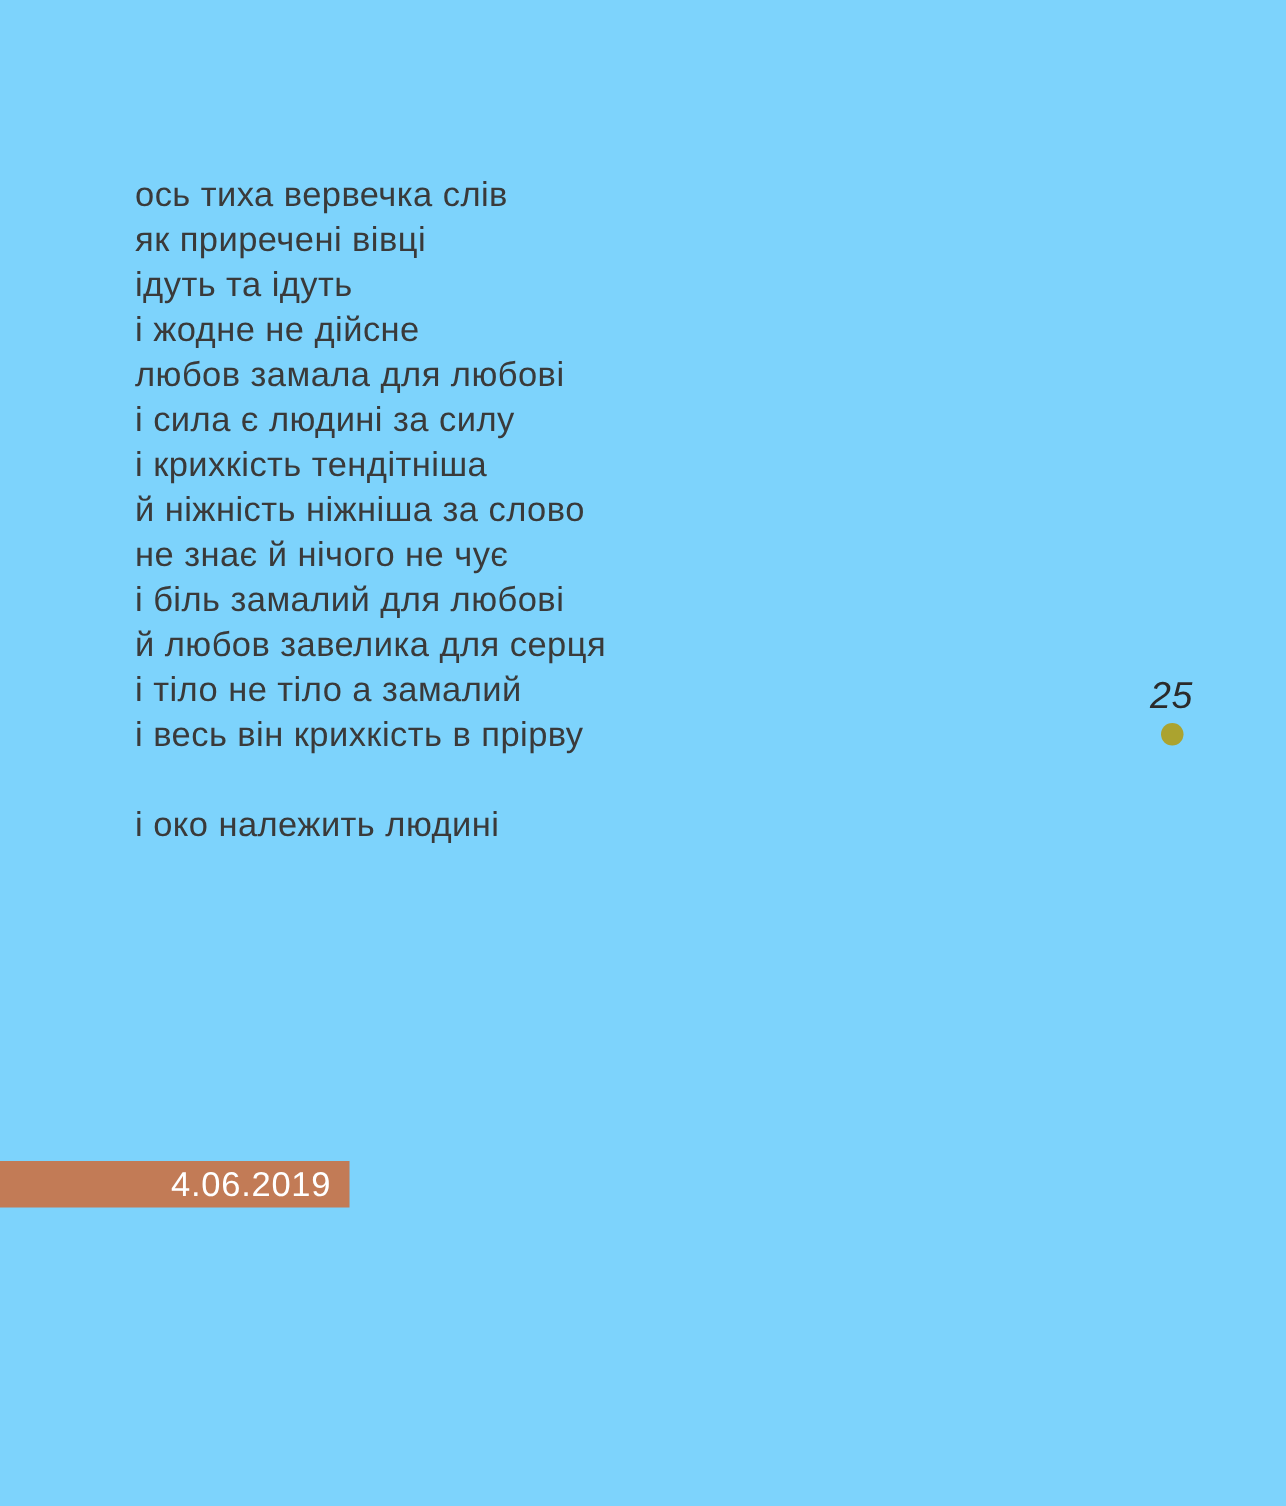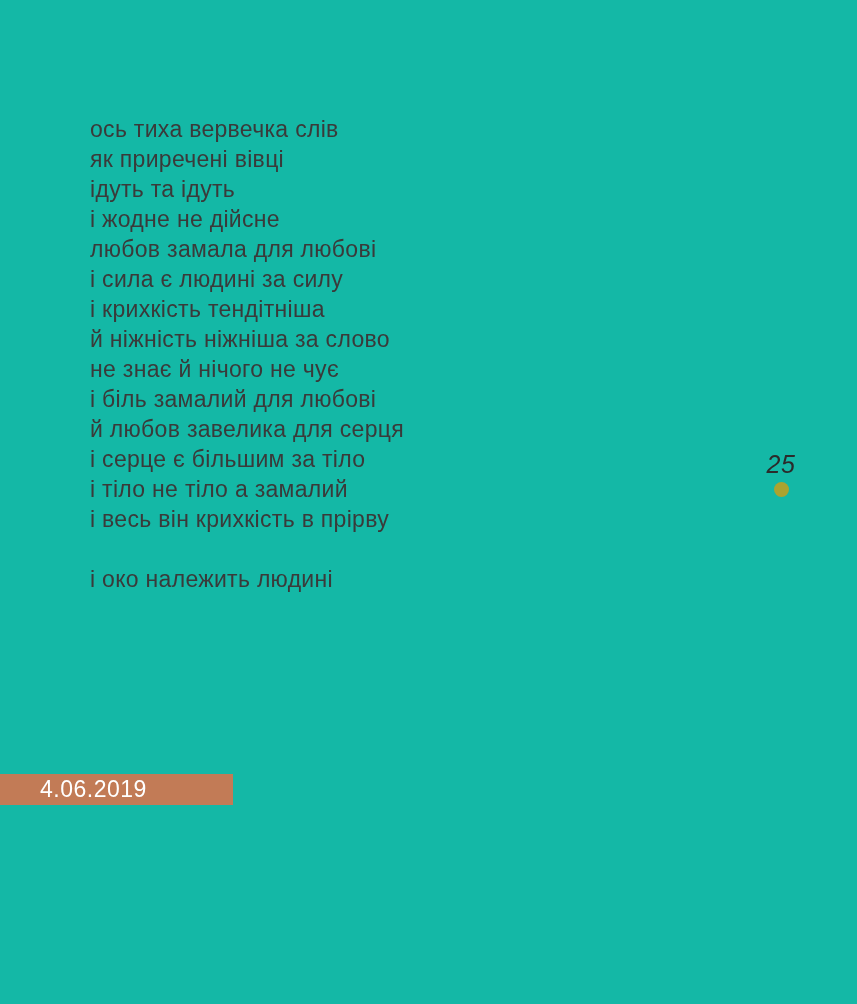--- a/index.html
+++ b/index.html
@@ -6,21 +6,21 @@
   html, body { width: 857px; height: 1004px; }
   body {
     background: #ffffff;
     font-family: "Liberation Sans", "DejaVu Sans", sans-serif;
     position: relative;
     overflow: hidden;
   }
   .page {
     position: absolute;
     inset: 0;
-    background: #14b8a6;
+    background: #7dd3fc;
   }
   .poem {
     position: absolute;
     left: 90px;
     top: 114px;
     color: #3a3a3a;
     font-size: 23px;
     letter-spacing: 0.3px;
   }
   .poem-line {
@@ -52,21 +52,21 @@
   .date-bar {
     position: absolute;
     left: 0;
     top: 774px;
     width: 233px;
     height: 31px;
     background: #c27b56;
   }
   .date-text {
     display: block;
-    padding-left: 40px;
+    padding-left: 114px;
     line-height: 31px;
     font-size: 23px;
     color: #ffffff;
     letter-spacing: 0.5px;
     white-space: pre;
   }
 </style>
 </head>
 <body>
 
@@ -77,21 +77,20 @@
     <div class="poem-line">як приречені вівці</div>
     <div class="poem-line">ідуть та ідуть</div>
     <div class="poem-line">і жодне не дійсне</div>
     <div class="poem-line">любов замала для любові</div>
     <div class="poem-line">і сила є людині за силу</div>
     <div class="poem-line">і крихкість тендітніша</div>
     <div class="poem-line">й ніжність ніжніша за слово</div>
     <div class="poem-line">не знає й нічого не чує</div>
     <div class="poem-line">і біль замалий для любові</div>
     <div class="poem-line">й любов завелика для серця</div>
-    <div class="poem-line">і серце є більшим за тіло</div>
     <div class="poem-line">і тіло не тіло а замалий</div>
     <div class="poem-line">і весь він крихкість в прірву</div>
     <div class="poem-line"></div>
     <div class="poem-line">і око належить людині</div>
   </div>
 
   <div class="page-marker">
     <div class="page-number">25</div>
     <div class="page-marker-dot"></div>
   </div>

